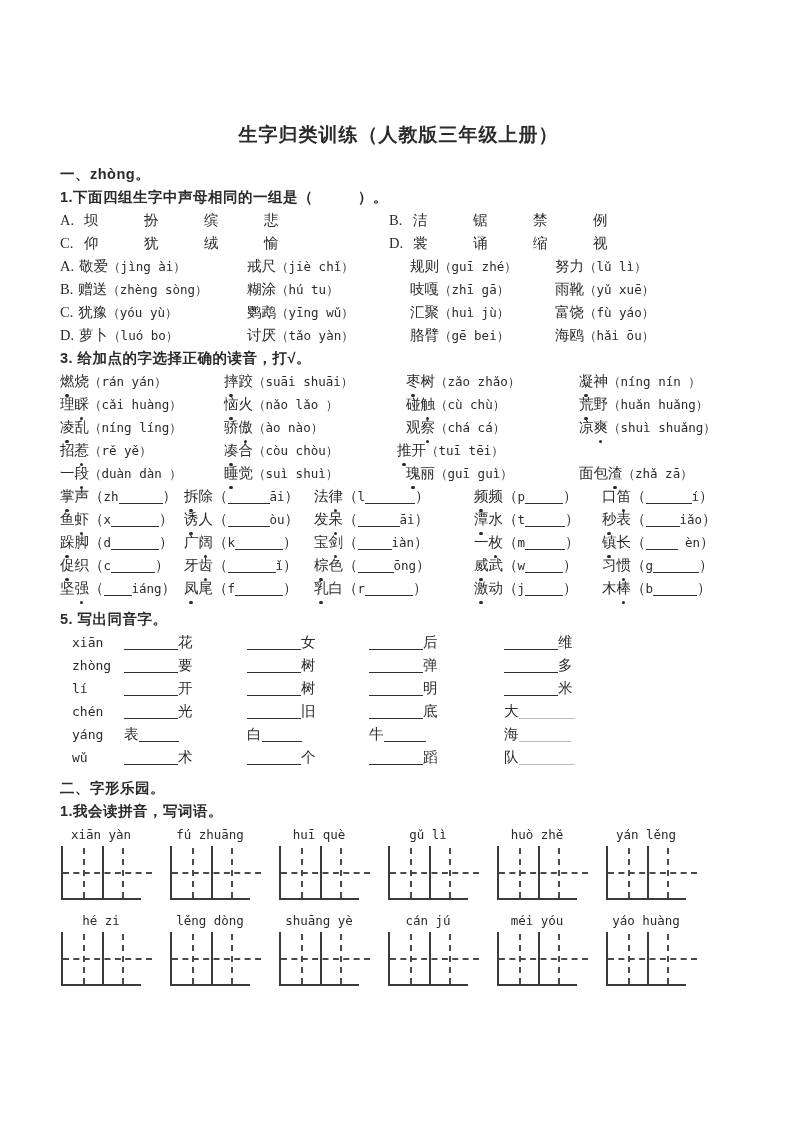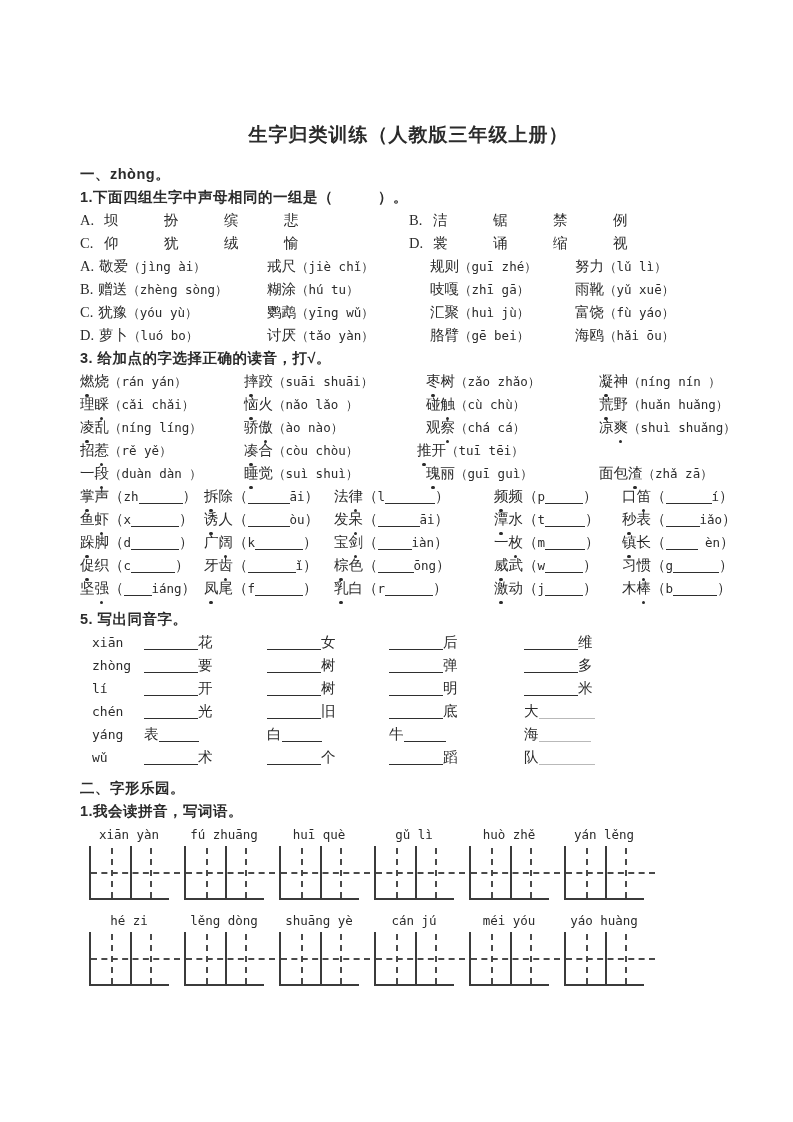--- a/index.html
+++ b/index.html
@@ -1,21 +1,21 @@
 <!DOCTYPE html>
 <html><head>
 <meta charset="utf-8">
 <style>
   html,body{margin:0;padding:0;}
   body{
     width:793px;height:1122px;background:#ffffff;color:#2b2b2b;
     font-family:"Liberation Serif",serif;font-size:14.5px;
     overflow:hidden;position:relative;
   }
-  .page{padding:122px 56px 0 80px;box-sizing:border-box;}
+  .page{padding:122px 56px 0 60px;box-sizing:border-box;}
   .title{
     text-align:center;font-family:"Liberation Sans",sans-serif;
     font-weight:700;font-size:19px;line-height:26px;margin-bottom:15px;
     letter-spacing:1px;
   }
   .hd{
     font-family:"Liberation Sans",sans-serif;font-weight:700;
     font-size:14.5px;line-height:23px;letter-spacing:0.5px;
   }
   .row{display:flex;line-height:23px;white-space:nowrap;}
@@ -38,21 +38,21 @@
   .dot::after{
     content:"";position:absolute;left:50%;margin-left:-2px;bottom:-4px;
     width:3.5px;height:3.5px;border-radius:50%;background:#2b2b2b;
   }
   
   .bl{display:inline-block;height:0;border-bottom:1.4px solid #2f2f2f;vertical-align:-3px;}
   .bl.light{border-bottom-color:#b9b9b9;}
   
   .mt8{margin-top:8px;}
   
-  .grid-row{display:flex;gap:15px;margin-left:9px;margin-top:2px;}
+  .grid-row{display:flex;gap:29px;margin-left:1px;margin-top:2px;}
   .grid-row + .grid-row{margin-top:11px;}
   .gcol{width:80px;}
   .gpy{
     text-align:center;font-family:"DejaVu Sans Mono",monospace;
     font-size:12.5px;height:19px;line-height:19px;white-space:nowrap;
   }
   .grid{
     position:relative;width:80px;height:54px;margin-top:2px;
     border-left:2px solid #3b3b3b;border-bottom:2px solid #3b3b3b;
     box-sizing:border-box;
@@ -135,21 +135,21 @@
 
   <div class="hd">3. 给加点的字选择正确的读音，打√。</div>
   <div id="q3rows">
       <div class="row q3r">
         <span class="cell c1"><span class="w"><span class="char dot">燃</span><span class="char">烧</span></span><span class="py">（rán yán）</span></span>
         <span class="cell c2"><span class="w"><span class="char dot">摔</span><span class="char">跤</span></span><span class="py">（suāi shuāi）</span></span>
         <span class="cell c3"><span class="w"><span class="char dot">枣</span><span class="char">树</span></span><span class="py">（zǎo zhǎo）</span></span>
         <span class="cell c4"><span class="w"><span class="char dot">凝</span><span class="char">神</span></span><span class="py">（níng nín ）</span></span>
       </div>
       <div class="row q3r">
-        <span class="cell c1"><span class="w"><span class="char">理</span><span class="char dot">睬</span></span><span class="py">（cǎi chǎi）</span></span>
+        <span class="cell c1"><span class="w"><span class="char">理</span><span class="char dot">睬</span></span><span class="py">（cǎi huàng）</span></span>
         <span class="cell c2"><span class="w"><span class="char dot">恼</span><span class="char">火</span></span><span class="py">（nǎo lǎo ）</span></span>
         <span class="cell c3"><span class="w"><span class="char">碰</span><span class="char dot">触</span></span><span class="py">（cù chù）</span></span>
         <span class="cell c4"><span class="w"><span class="char dot">荒</span><span class="char">野</span></span><span class="py">（huǎn huǎng）</span></span>
       </div>
       <div class="row q3r">
         <span class="cell c1"><span class="w"><span class="char dot">凌</span><span class="char">乱</span></span><span class="py">（níng líng）</span></span>
         <span class="cell c2"><span class="w"><span class="char">骄</span><span class="char dot">傲</span></span><span class="py">（ào nào）</span></span>
         <span class="cell c3"><span class="w"><span class="char">观</span><span class="char dot">察</span></span><span class="py">（chá cá）</span></span>
         <span class="cell c4"><span class="w"><span class="char">凉</span><span class="char dot">爽</span></span><span class="py">（shuì shuǎng）</span></span>
       </div>

